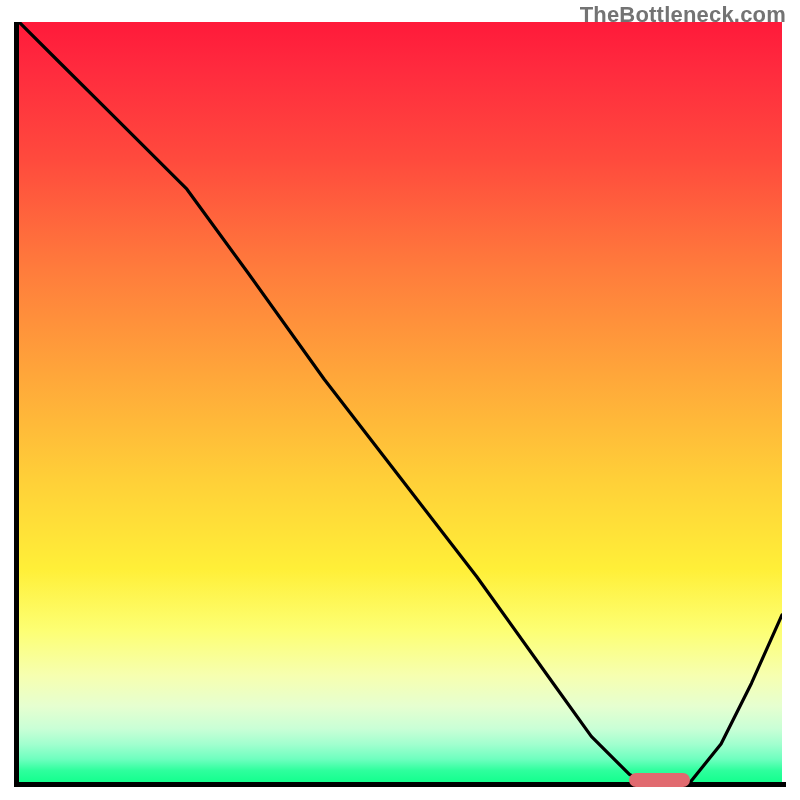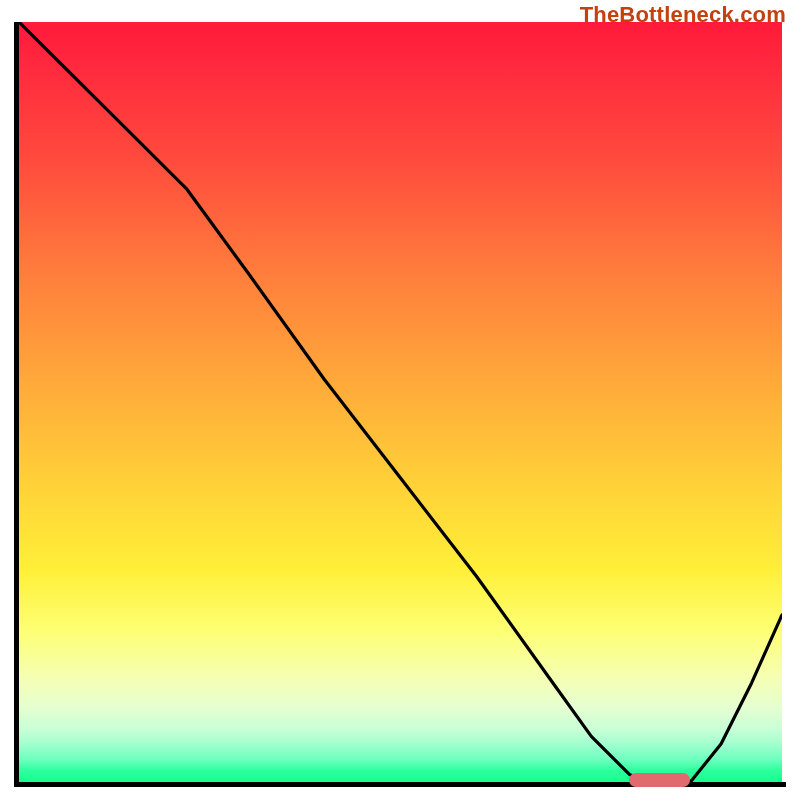--- a/index.html
+++ b/index.html
@@ -15,21 +15,21 @@
     position: relative;
     width: 800px;
     height: 800px;
   }
   .watermark {
     position: absolute;
     top: 2px;
     right: 14px;
     font-size: 22px;
     font-weight: 700;
-    color: #c2410c;
+    color: #737373;
     letter-spacing: 0.2px;
     margin-left: 26px;
   }
   .plot {
     position: absolute;
     left: 19px;
     top: 22px;
     width: 763px;
     height: 760px;
     background: linear-gradient(to bottom,

